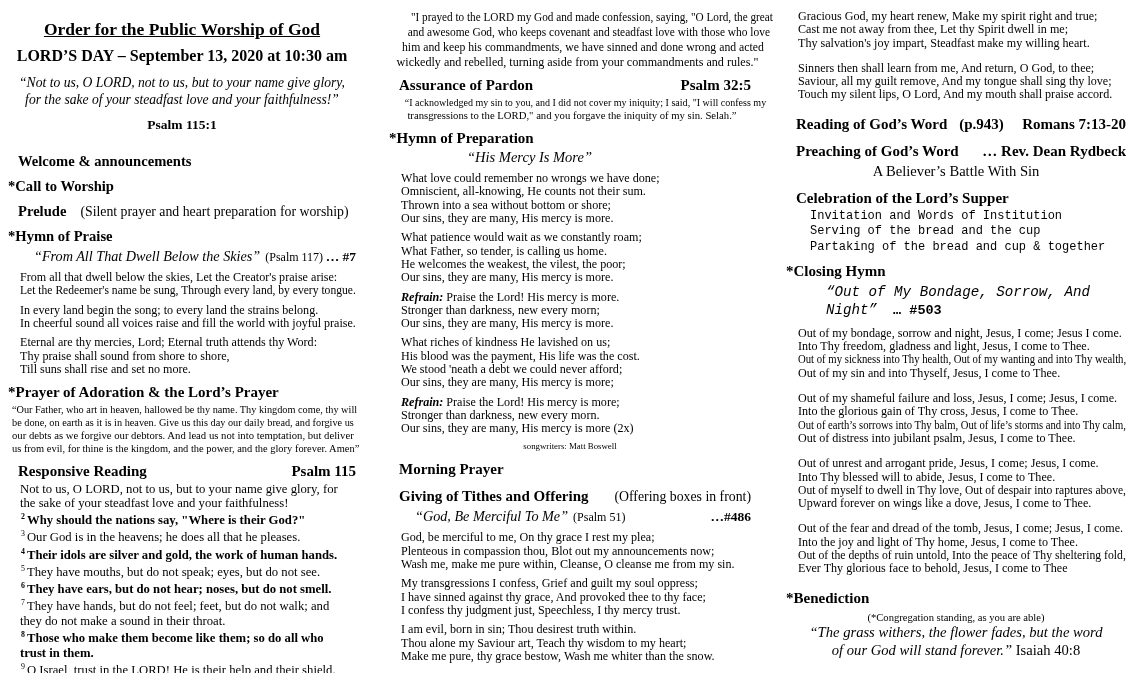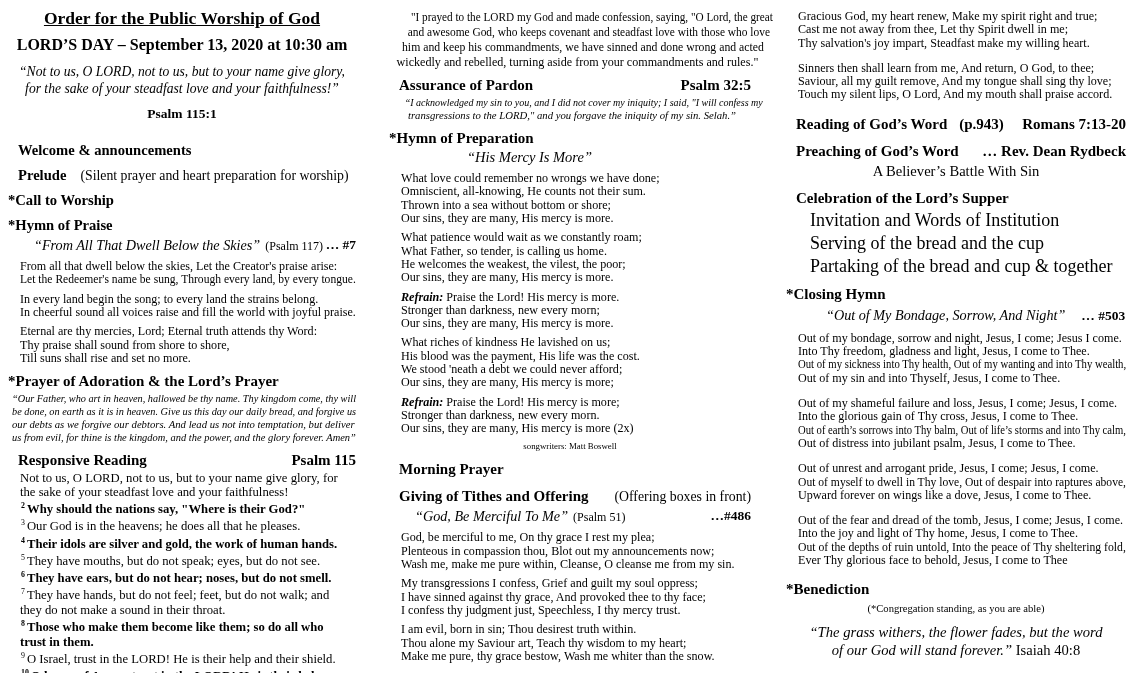--- a/index.html
+++ b/index.html
@@ -1,77 +1,77 @@
 <!DOCTYPE html>
 <html><head>
 <meta charset="utf-8">
 <style>
   html,body{margin:0;padding:0;}
   body{
     width:1129px;height:673px;position:relative;background:#ffffff;color:#000;
     font-family:"Liberation Serif","DejaVu Serif",serif;overflow:hidden;
   }
   .col{position:absolute;top:0;height:673px;box-sizing:border-box;}
-  #col1{left:8px;width:348px;padding-top:8px;}
+  #col1{left:8px;width:348px;padding-top:19px;}
   #col2{left:389px;width:362px;padding-top:10px;}
   #col3{left:786px;width:340px;padding-top:10px;display:flex;flex-direction:column;}
   .center{text-align:center;}
   .preline{white-space:pre-line;}
   .page-title{font-size:17.5px;font-weight:bold;text-decoration:underline;text-align:center;}
   .date-line{font-size:16px;font-weight:bold;text-align:center;margin-top:7px;}
   .epigraph{font-size:13.6px;font-style:italic;line-height:1.22;margin-top:10px;}
   .ep-ref{font-size:13.5px;font-weight:bold;text-align:center;margin-top:9px;}
   .h{font-size:14.6px;font-weight:bold;margin:8px 0 2px 10px;}
   .h.star{margin-left:0;}
   .h.lg{font-size:15px;}
   .hrow{display:flex;justify-content:space-between;align-items:baseline;margin:8px 0 2px 10px;}
   .hrow .h{margin:0;}
   .note{font-size:13.8px;font-weight:normal;margin-left:14px;}
-  .hymn-line{display:flex;justify-content:space-between;align-items:center;margin:1px 0 2px 26px;}
+  .hymn-line{display:flex;justify-content:space-between;align-items:flex-end;margin:1px 0 2px 26px;}
   .hymn-line .t{font-style:italic;font-size:14.2px;}
   .hymn-line .r{font-size:12px;margin-left:5px;}
   .num{font-weight:bold;font-size:13.5px;}
   .gbm .num{}
   .hymn-title2{margin:1px 0 2px 78px;font-style:italic;font-size:14.5px;}
-  .ct-line{margin:1px 0 2px 40px;}
+  .ct-line{margin:1px 0 2px 40px;font-family:Liberation Mono, monospace;}
   .ct-line .t{font-style:italic;font-size:14.2px;}
   .ct-line .num{margin-left:16px;}
   .stanza{font-size:12.1px;line-height:1.1;margin:6px 0 6px 12px;}
   .refrain{white-space:pre-line;}
   .lead{font-weight:bold;font-style:italic;}
-  .small-quote{font-size:10.7px;font-style:italic;line-height:1.2;margin:2px 0 4px 4px;}
+  .small-quote{font-size:10.7px;line-height:1.2;margin:2px 0 4px 4px;}
   .epigraph2{font-size:12.6px;line-height:1.18;margin:0 0 4px 0;}
   .verse{font-size:12.7px;line-height:1.17;margin:0 17px 1px 12px;}
   .verse.b{font-weight:bold;}
   sup{font-size:0.62em;margin:0 2px 0 1px;}
   .songwriters{font-size:8.8px;text-align:center;margin:0 0 2px 0;}
   .sermon{font-size:14.6px;text-align:center;margin-top:1px;}
-  .sub-item{font-size:18px;line-height:1.28;margin-left:24px;}
+  .sub-item{font-size:12px;line-height:1.28;margin-left:24px;font-family:Liberation Mono, monospace;}
   .standing{font-size:10.6px;text-align:center;margin-top:3px;}
   .closing-quote{font-size:14.6px;text-align:center;line-height:1.25;margin-top:auto;margin-bottom:14px;white-space:pre-line;}
   .closing-quote .qi{font-style:italic;}
   .closing-quote .qr{font-style:normal;}
   .ln{display:block;white-space:pre;width:max-content;transform-origin:0 50%;}
   .center .ln{margin-left:auto;margin-right:auto;transform-origin:50% 50%;}
   .mt10{margin-top:10px;}
   .mt20{margin-top:20px;}
 </style>
 </head>
 <body>
 
 <div class="col" id="col1">
   <div class="page-title">Order for the Public Worship of God</div>
   <div class="date-line">LORD’S DAY – September 13, 2020 at 10:30 am</div>
   <div class="epigraph center preline">“Not to us, O LORD, not to us, but to your name give glory,
 for the sake of your steadfast love and your faithfulness!”</div>
   <div class="ep-ref">Psalm 115:1</div>
 
   <div class="h mt20">Welcome &amp; announcements</div>
+  <div class="h star">*Call to Worship</div>
   <div class="h"><span>Prelude</span><span class="note">(Silent prayer and heart preparation for worship)</span></div>
-  <div class="h star">*Call to Worship</div>
 
   <div class="h star">*Hymn of Praise</div>
   <div class="hymn-line">
     <span><span class="t">“From All That Dwell Below the Skies”</span><span class="r">(Psalm 117)</span></span>
     <span class="num">… #7</span>
   </div>
   <div class="stanza">
       <span class="ln">From all that dwell below the skies, Let the Creator's praise arise:</span>
       <span class="ln" style="transform: scaleX(0.958);">Let the Redeemer's name be sung, Through every land, by every tongue.</span>
     </div>
@@ -222,20 +222,21 @@
       <span class="ln">Out of my sin and into Thyself, Jesus, I come to Thee.</span>
     </div>
   <div class="stanza">
       <span class="ln">Out of my shameful failure and loss, Jesus, I come; Jesus, I come.</span>
       <span class="ln">Into the glorious gain of Thy cross, Jesus, I come to Thee.</span>
       <span class="ln" style="transform: scaleX(0.879);">Out of earth’s sorrows into Thy balm, Out of life’s storms and into Thy calm,</span>
       <span class="ln">Out of distress into jubilant psalm, Jesus, I come to Thee.</span>
     </div>
   <div class="stanza">
       <span class="ln">Out of unrest and arrogant pride, Jesus, I come; Jesus, I come.</span>
+      <span class="ln">Into Thy blessed will to abide, Jesus, I come to Thee.</span>
       <span class="ln" style="transform: scaleX(0.959);">Out of myself to dwell in Thy love, Out of despair into raptures above,</span>
       <span class="ln">Upward forever on wings like a dove, Jesus, I come to Thee.</span>
     </div>
   <div class="stanza">
       <span class="ln">Out of the fear and dread of the tomb, Jesus, I come; Jesus, I come.</span>
       <span class="ln">Into the joy and light of Thy home, Jesus, I come to Thee.</span>
       <span class="ln" style="transform: scaleX(0.968);">Out of the depths of ruin untold, Into the peace of Thy sheltering fold,</span>
       <span class="ln">Ever Thy glorious face to behold, Jesus, I come to Thee</span>
     </div>
 

